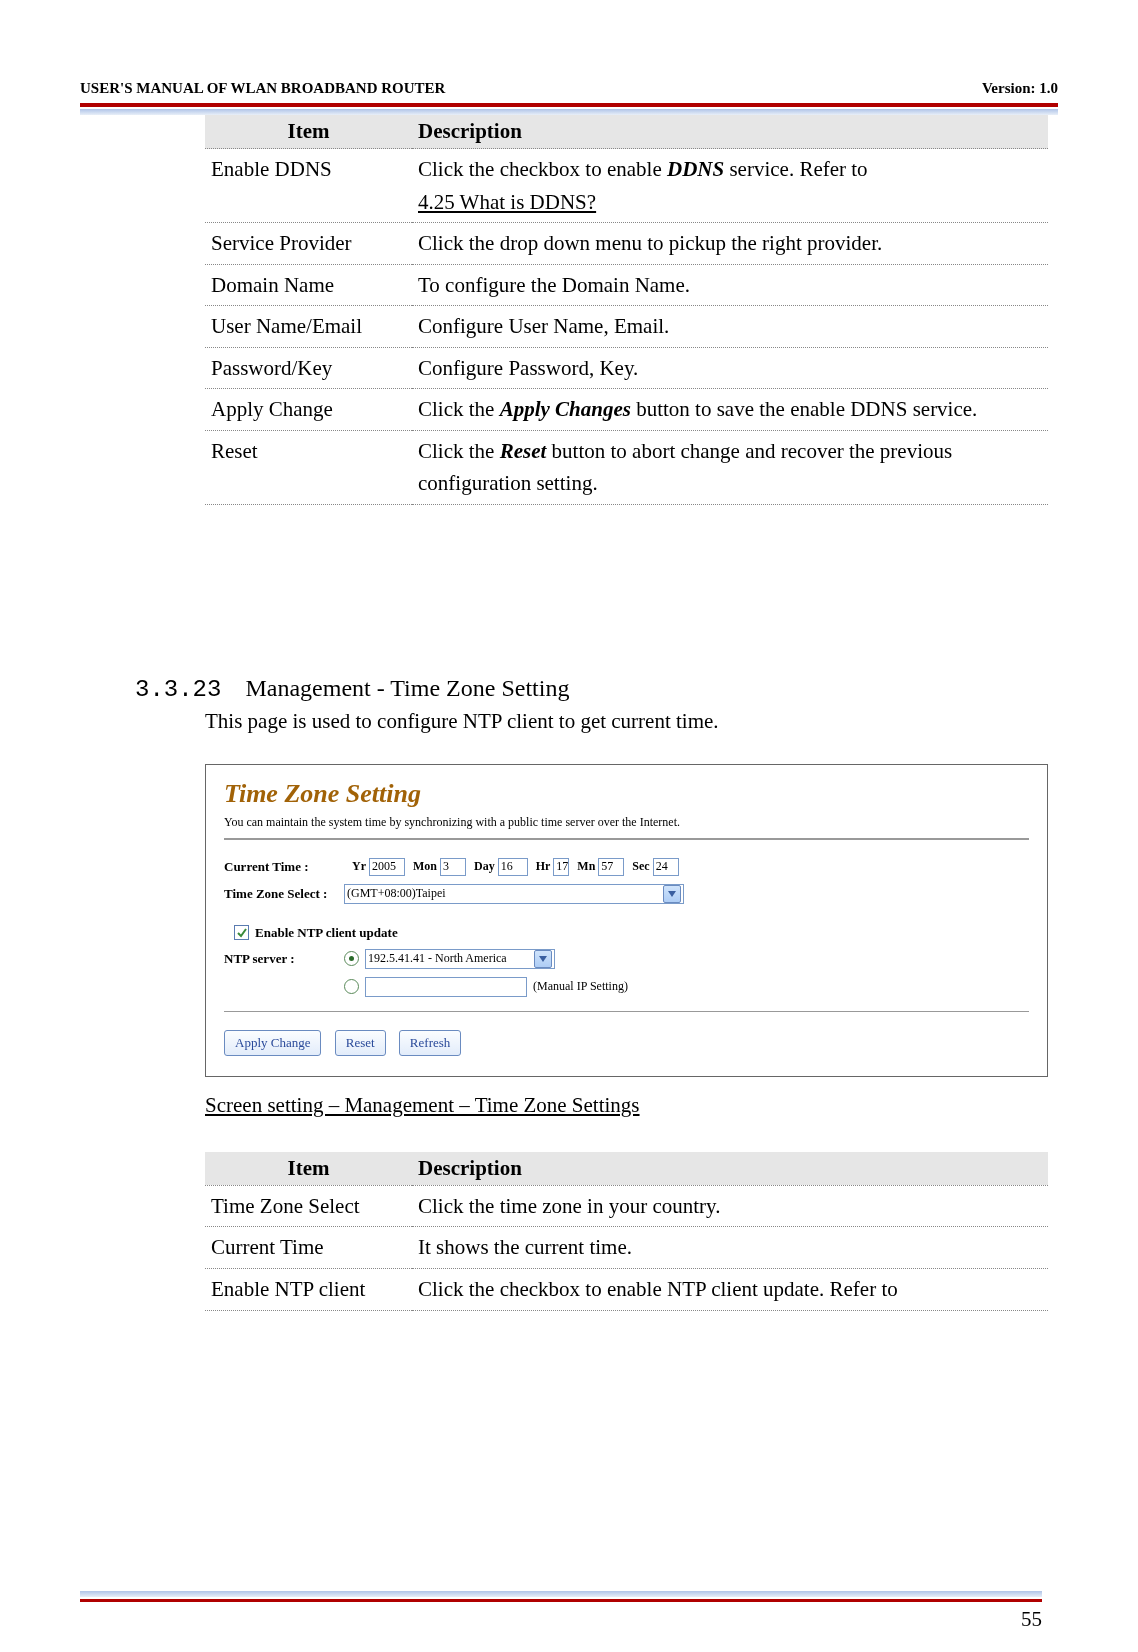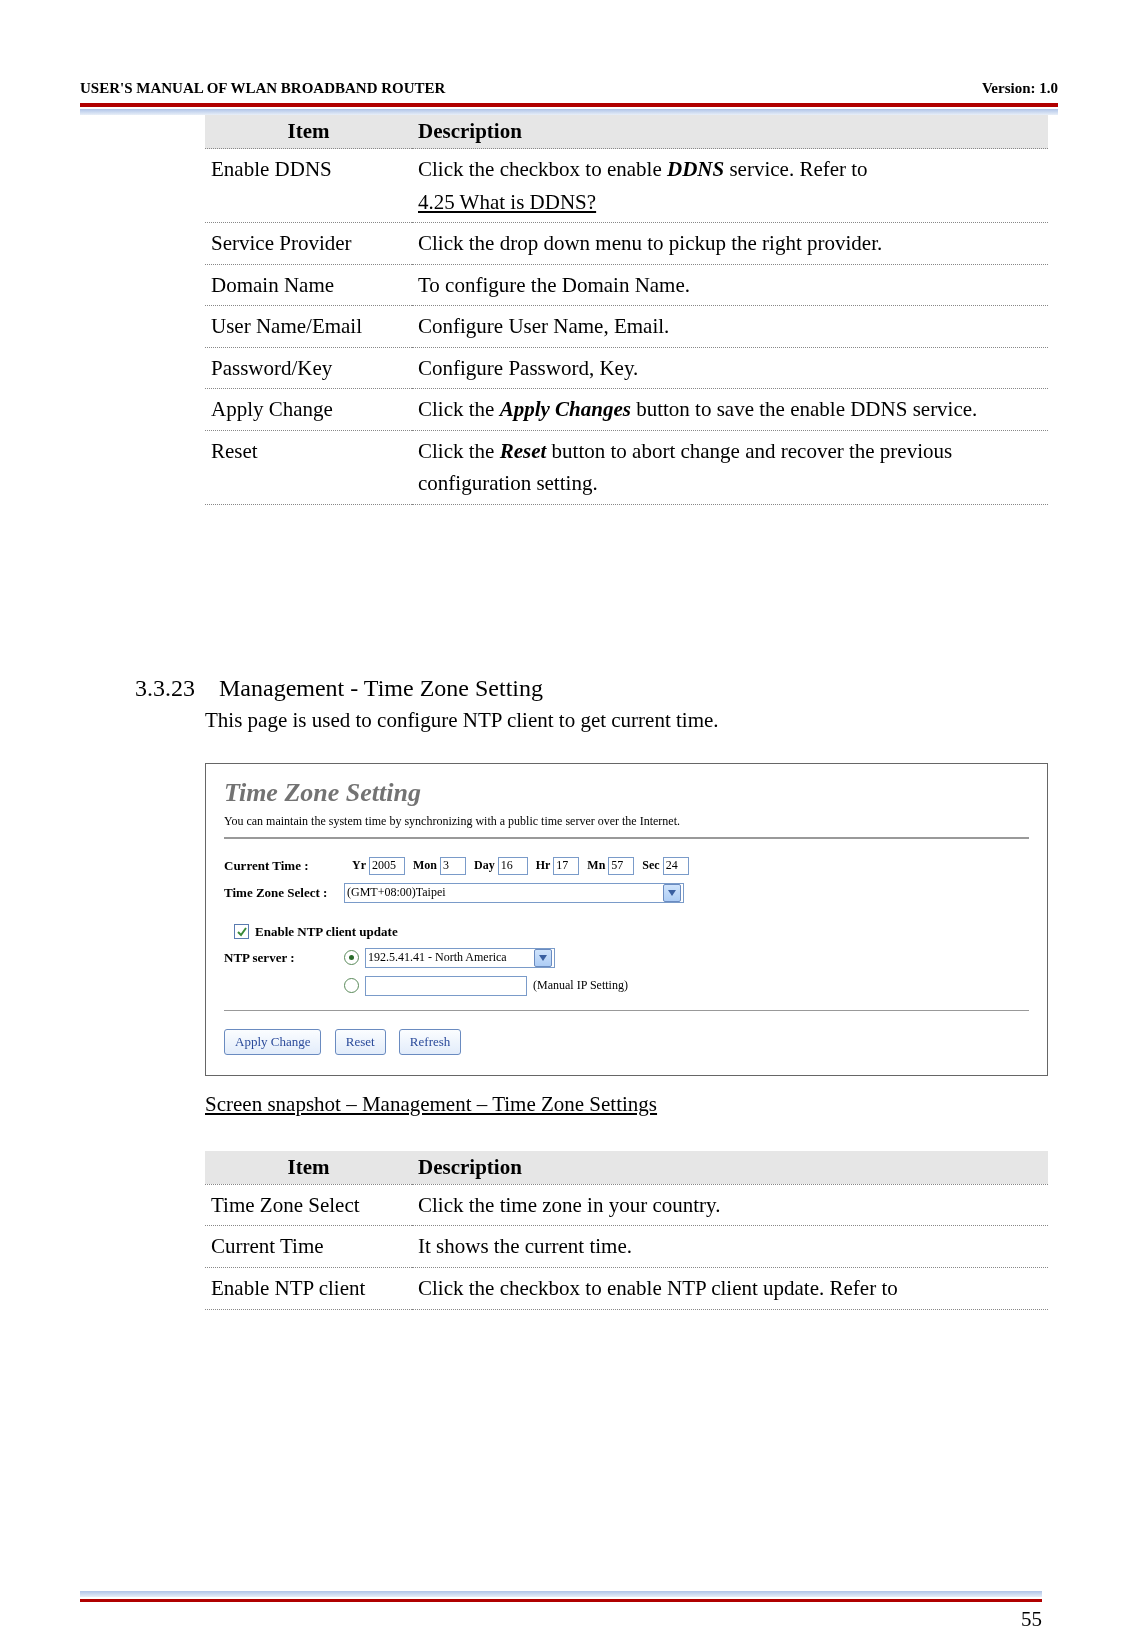--- a/index.html
+++ b/index.html
@@ -67,36 +67,37 @@
   }
   .section-heading {
     font-size: 24px;
     margin-top: 170px;
     margin-left: 55px;
     margin-bottom: 6px;
   }
   .section-number {
     display: inline-block;
     margin-right: 18px;
+    font-family: Liberation Mono, monospace;
   }
   .section-desc {
     font-size: 21px;
     margin-left: 0;
     margin-bottom: 30px;
   }
   .screenshot-box {
     border: 1px solid #666;
     padding: 14px 18px 20px 18px;
     font-family: "Times New Roman", serif;
     font-size: 13px;
     background: #fff;
     margin-bottom: 16px;
   }
   .ss-title {
-    color: #737373;
+    color: #a16207;
     font-weight: bold;
     font-size: 26px;
     font-style: italic;
     font-family: "Times New Roman", serif;
     margin-bottom: 6px;
   }
   .ss-sub {
     color: #000;
     font-size: 12px;
     margin-bottom: 8px;
@@ -325,21 +326,21 @@
 
       <div class="ss-row">
         <span class="ss-label">Current Time :</span>
         <span class="ss-time-part">Yr</span>
         <span class="ss-input-small">2005</span>
         <span class="ss-time-part">Mon</span>
         <span class="ss-input-small" style="width:26px">3</span>
         <span class="ss-time-part">Day</span>
         <span class="ss-input-small" style="width:30px">16</span>
         <span class="ss-time-part">Hr</span>
-        <span class="ss-input-small" style="width:26px">17</span>
+        <span class="ss-input-small" style="width:16px">17</span>
         <span class="ss-time-part">Mn</span>
         <span class="ss-input-small" style="width:26px">57</span>
         <span class="ss-time-part">Sec</span>
         <span class="ss-input-small" style="width:26px">24</span>
       </div>
 
       <div class="ss-row">
         <span class="ss-label">Time Zone Select :</span>
         <span class="ss-select ss-select-wide">
           <span>(GMT+08:00)Taipei</span>
@@ -382,21 +383,21 @@
 
       <div class="ss-hr" style="height:1px;margin:14px 0 0 0;"></div>
 
       <div class="ss-buttons">
         <span class="ss-btn">Apply Change</span>
         <span class="ss-btn">Reset</span>
         <span class="ss-btn">Refresh</span>
       </div>
     </div>
 
-    <div class="caption">Screen snapshot – Management – Time Zone Settings</div>
+    <div class="caption">Screen setting – Management – Time Zone Settings</div>
 
     <table class="desc-table">
       <thead>
         <tr>
           <th class="col-item">Item</th>
           <th>Description</th>
         </tr>
       </thead>
       <tbody>
         <tr>

